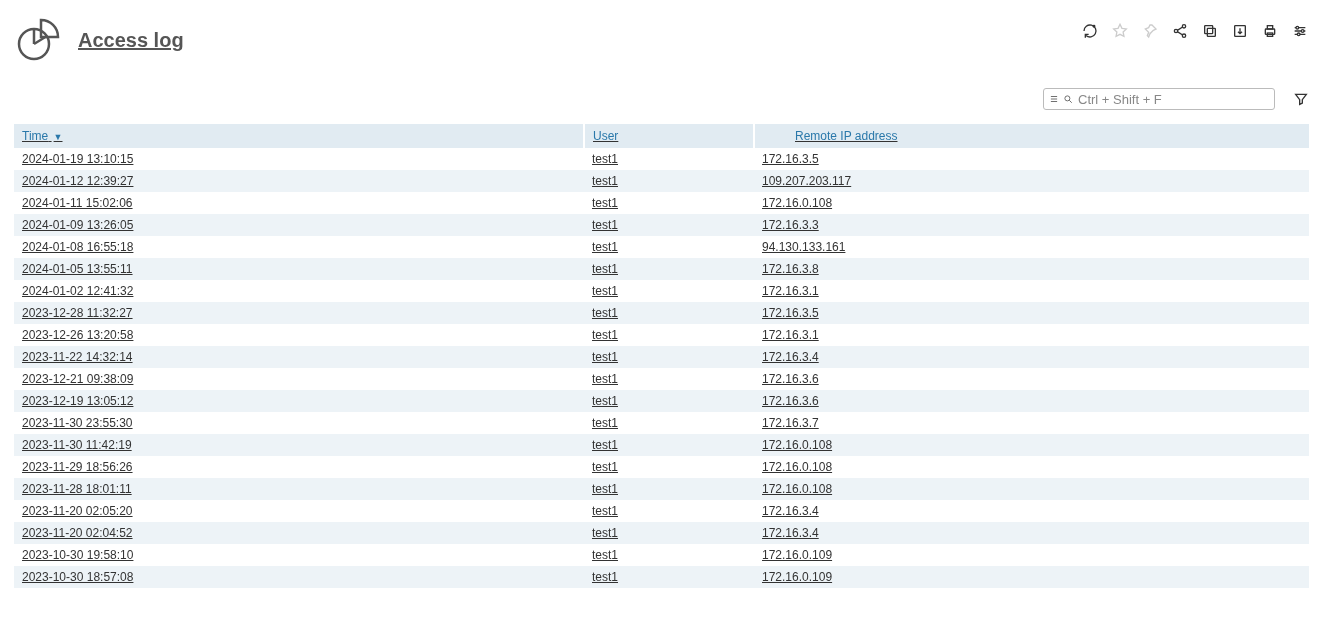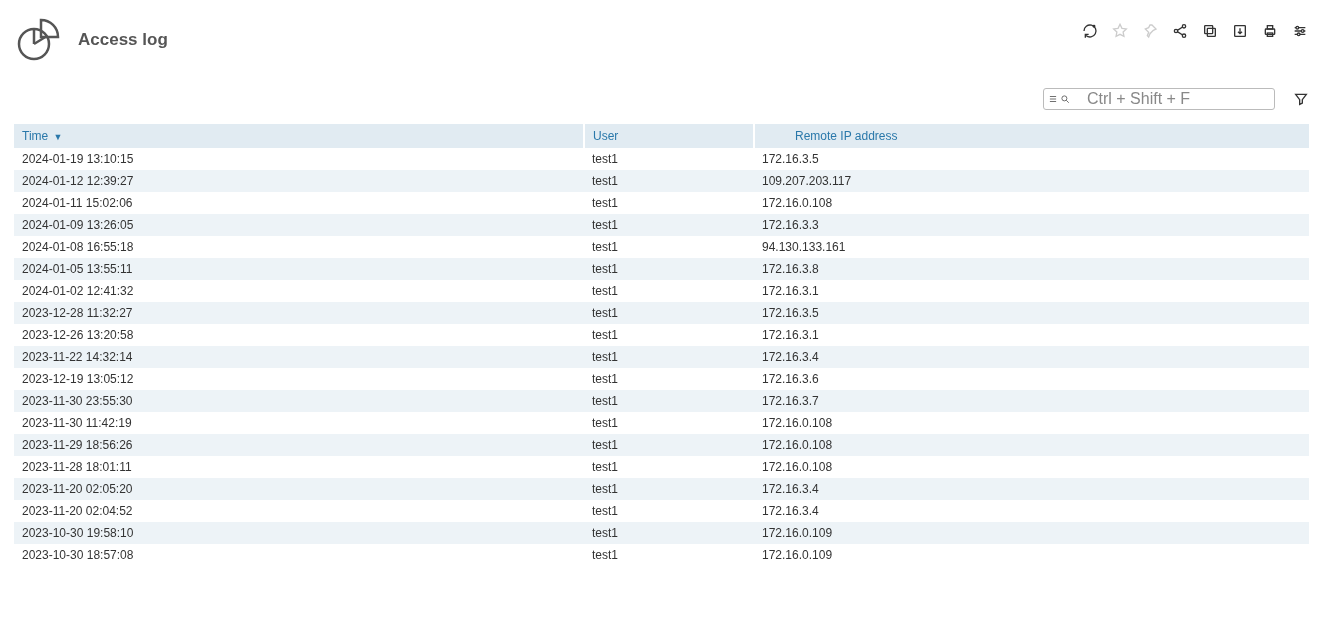--- a/index.html
+++ b/index.html
@@ -22,23 +22,24 @@
   .header-left {
     display: flex;
     align-items: center;
     gap: 16px;
   }
   .pie-icon {
     width: 48px; height: 48px;
     display: flex; align-items: center; justify-content: center;
   }
   .page-title {
-    font-size: 17px;
+    font-size: 20px;
     font-weight: 600;
     color: #555;
+    text-decoration: underline;
   }
   .toolbar {
     display: flex;
     gap: 12px;
     align-items: center;
     padding-top: 6px;
   }
   .toolbar .ticon {
     width: 18px; height: 18px;
     display: flex; align-items: center; justify-content: center;
@@ -62,40 +63,40 @@
     width: 232px;
     height: 22px;
     padding: 0 4px;
     gap: 2px;
     background: #fff;
   }
   .search-box input {
     border: none;
     outline: none;
     flex: 1;
-    font-size: 16px;
+    font-size: 13px;
     color: #333;
     background: transparent;
-    margin-left: 13px;
   }
   .search-box input::placeholder { color: #888; }
   .search-box .mini-icon {
     width: 12px; height: 12px;
     display:flex; align-items:center; justify-content:center;
     color:#666;
   }
   .filter-icon {
     width: 16px; height:16px;
     cursor:pointer;
     color:#333;
   }
   table.grid {
     width: 100%;
     border-collapse: collapse;
     table-layout: fixed;
+    text-decoration: underline;
   }
   table.grid thead th {
     background: #e1ebf2;
     text-align: left;
     font-weight: 400;
     color: #2a78aa;
     padding: 5px 8px;
     border-right: 2px solid #fff;
     font-size: 12px;
   }
@@ -281,20 +282,25 @@
           <td>2023-12-26 13:20:58</td>
           <td>test1</td>
           <td>172.16.3.1</td>
         </tr>
         <tr>
           <td>2023-11-22 14:32:14</td>
           <td>test1</td>
           <td>172.16.3.4</td>
         </tr>
         <tr>
+          <td>2023-12-21 09:38:09</td>
+          <td>test1</td>
+          <td>172.16.3.6</td>
+        </tr>
+        <tr>
           <td>2023-12-19 13:05:12</td>
           <td>test1</td>
           <td>172.16.3.6</td>
         </tr>
         <tr>
           <td>2023-11-30 23:55:30</td>
           <td>test1</td>
           <td>172.16.3.7</td>
         </tr>
         <tr>

